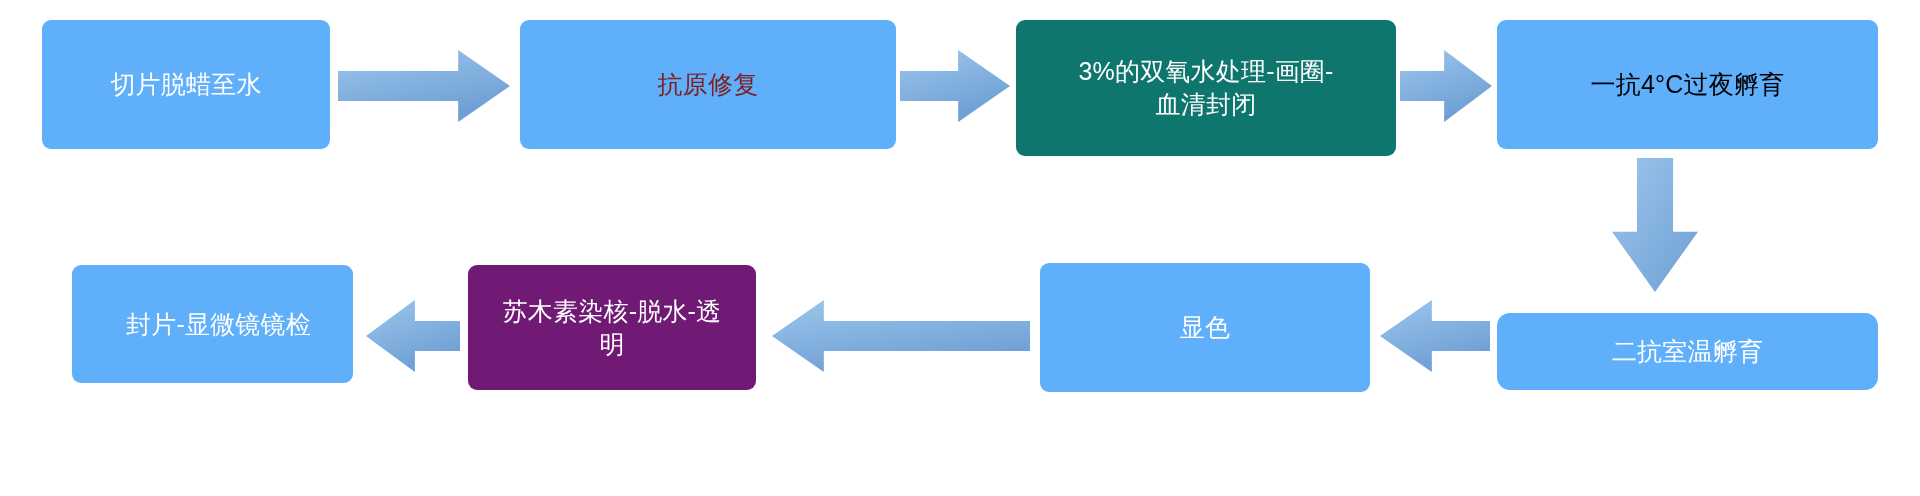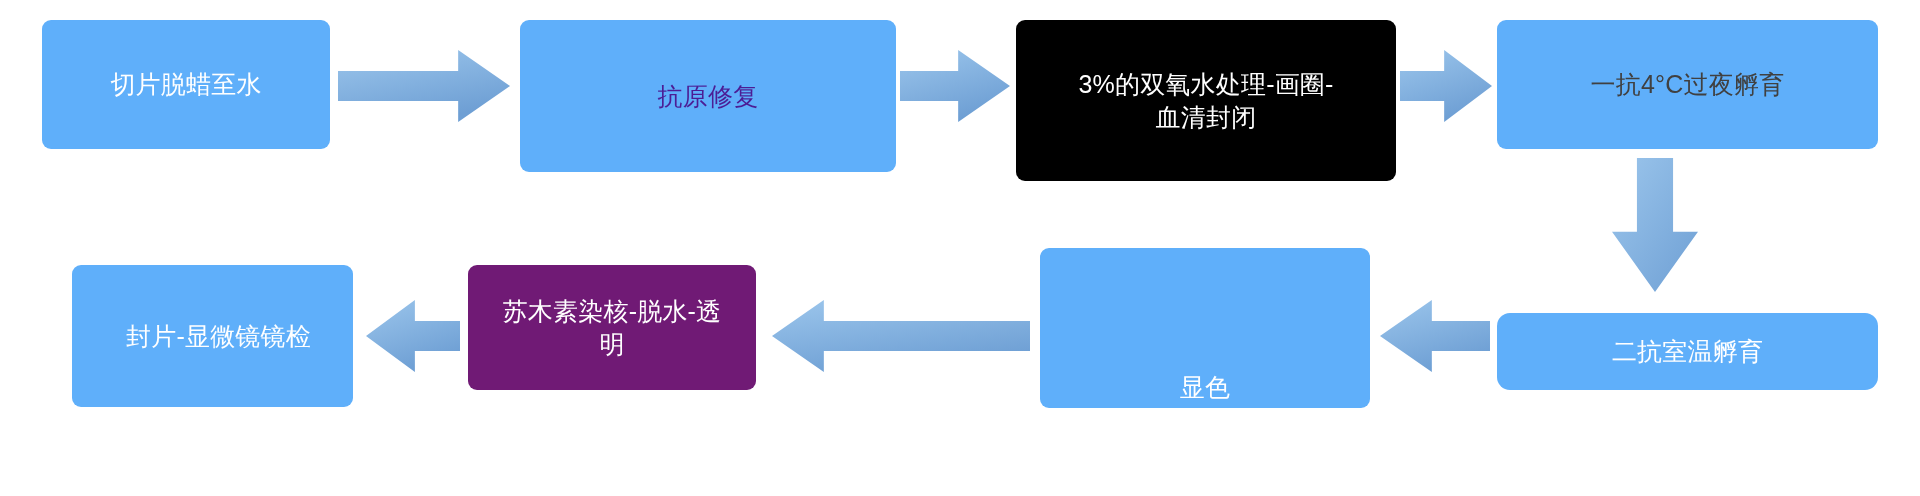--- a/index.html
+++ b/index.html
@@ -45,41 +45,41 @@
   }
 </style>
 </head>
 <body>
 
 <div id="canvas">
   <div id="nodes-layer">
       <div class="node" style="left: 42px; top: 20px; width: 288px; height: 129px; background: rgb(95, 175, 250); color: rgb(255, 255, 255);">
         <span class="label">切片脱蜡至水</span>
       </div>
-      <div class="node" style="left: 520px; top: 20px; width: 376px; height: 152px; background: rgb(95, 175, 250); color: #4c1d95; text-align: right;">
+      <div class="node" style="left: 520px; top: 20px; width: 376px; height: 129px; background: rgb(95, 175, 250); color: #7f1d1d; text-align: right;">
         <span class="label">抗原修复</span>
       </div>
-      <div class="node" style="left: 1016px; top: 20px; width: 380px; height: 161px; background: #000000; color: rgb(255, 255, 255);">
+      <div class="node" style="left: 1016px; top: 20px; width: 380px; height: 136px; background: #0f766e; color: rgb(255, 255, 255);">
         <span class="label">3%的双氧水处理-画圈-
 血清封闭</span>
       </div>
-      <div class="node" style="left: 1497px; top: 20px; width: 381px; height: 129px; background: rgb(95, 175, 250); color: #404040; align-items: center;">
+      <div class="node" style="left: 1497px; top: 20px; width: 381px; height: 129px; background: rgb(95, 175, 250); color: #000000; align-items: center;">
         <span class="label">一抗4°C过夜孵育</span>
       </div>
       <div class="node" style="left: 1497px; top: 313px; width: 381px; height: 77px; background: rgb(95, 175, 250); color: rgb(255, 255, 255); border-radius: 13px;">
         <span class="label">二抗室温孵育</span>
       </div>
-      <div class="node" style="left: 1040px; top: 248px; width: 330px; height: 160px; background: rgb(95, 175, 250); color: rgb(255, 255, 255); align-items: flex-end;">
+      <div class="node" style="left: 1040px; top: 263px; width: 330px; height: 129px; background: rgb(95, 175, 250); color: rgb(255, 255, 255);">
         <span class="label">显色</span>
       </div>
       <div class="node" style="left: 468px; top: 265px; width: 288px; height: 125px; background: #701a75; color: rgb(255, 255, 255);">
         <span class="label">苏木素染核-脱水-透
 明</span>
       </div>
-      <div class="node" style="left: 72px; top: 265px; width: 281px; height: 142px; background: rgb(95, 175, 250); color: rgb(255, 255, 255); padding-left: 22px;">
+      <div class="node" style="left: 72px; top: 265px; width: 281px; height: 118px; background: rgb(95, 175, 250); color: rgb(255, 255, 255); padding-left: 22px;">
         <span class="label">封片-显微镜镜检</span>
       </div>
     </div>
   <div id="arrows-layer">
       <div class="arrow" style="left: 338px; top: 50px; width: 172px; height: 72px;">
         <svg viewBox="0 0 172 72" preserveAspectRatio="none">
           <defs>
             <linearGradient id="ag0" x1="0" y1="0" x2="0.45" y2="1">
               <stop offset="0%" stop-color="#9CC6EC"></stop>
               <stop offset="100%" stop-color="#6E9FD4"></stop>

